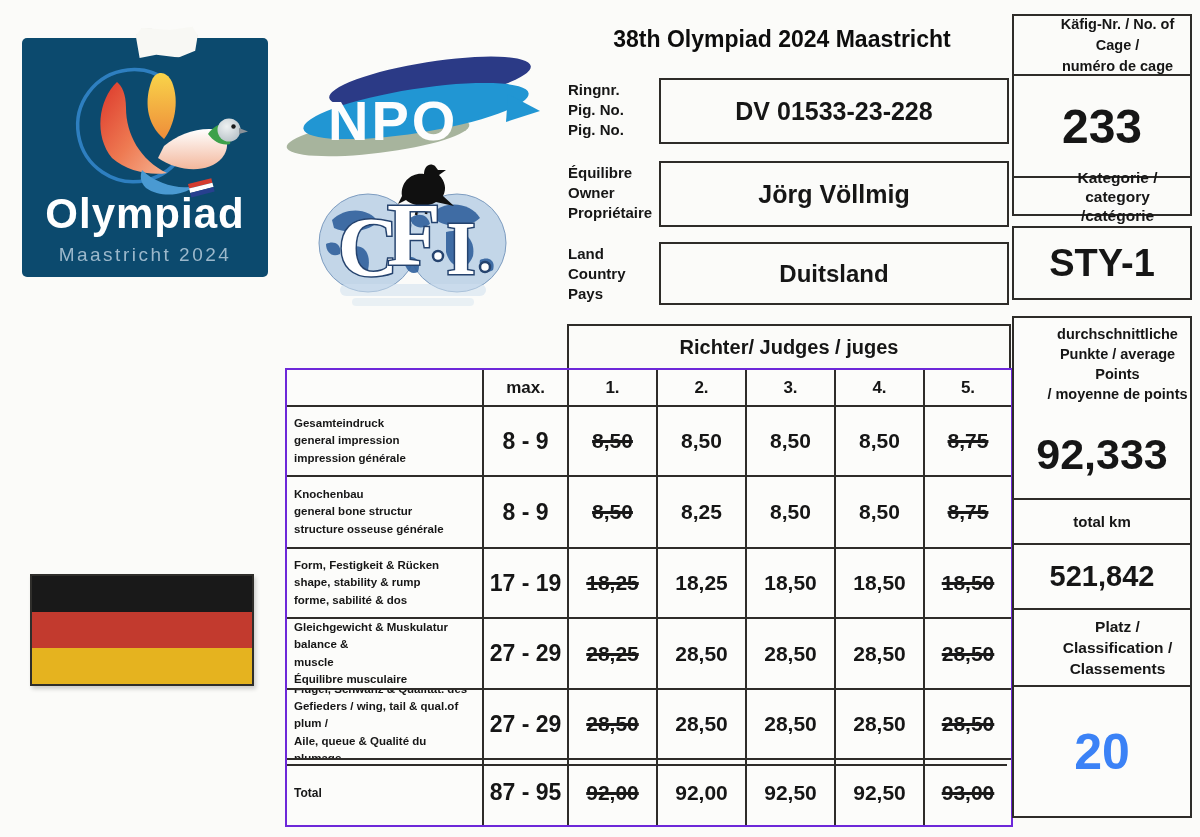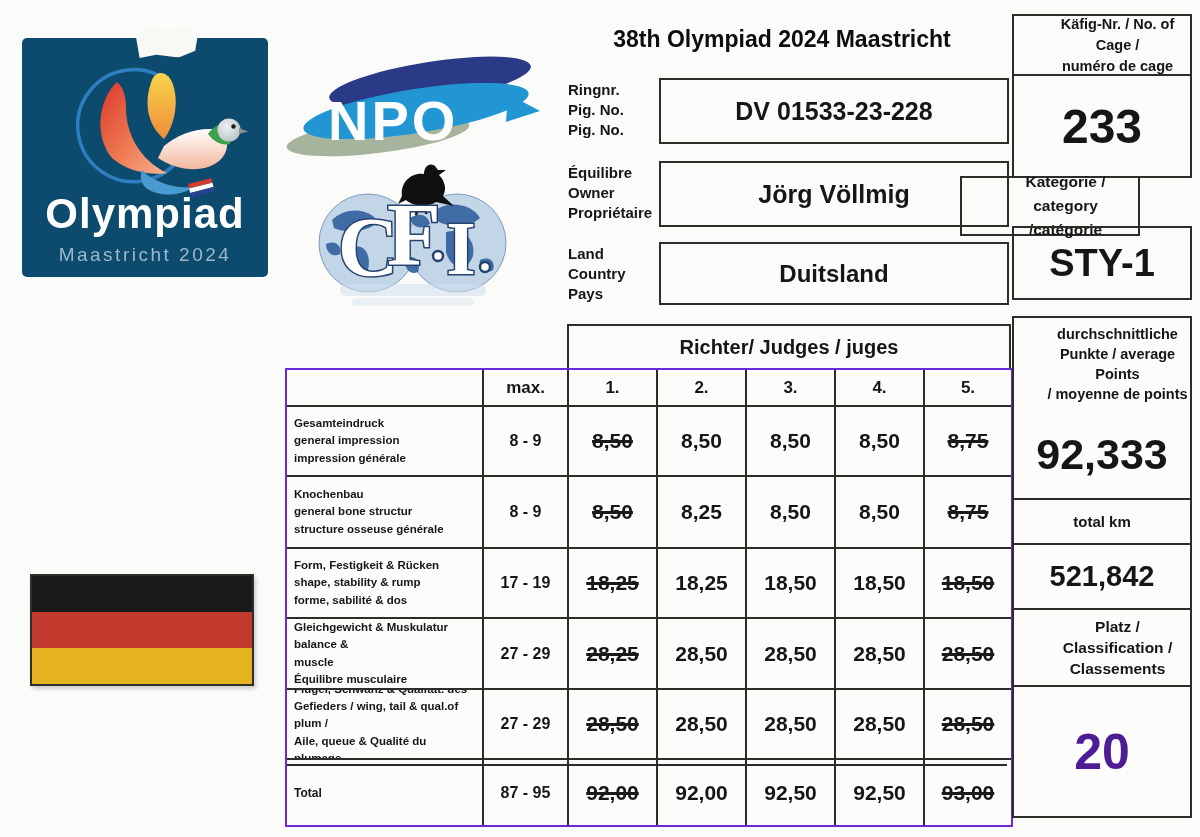--- a/index.html
+++ b/index.html
@@ -34,21 +34,21 @@
   }
   .cell {
     border-right: 2px solid #2e2c29; border-bottom: 2px solid #2e2c29;
     display: flex; align-items: center; justify-content: center;
     font-weight: 700; overflow: hidden;
   }
   .cell.lastcol { border-right: none; }
   .cell.lastrow { border-bottom: none; }
   .crit { justify-content: flex-start; text-align: left; padding: 4px 7px;
           font-size: 11.5px; line-height: 1.5; white-space: pre-line; }
-  .maxc { font-size: 16px; }
+  .maxc { font-size: 23px; }
   .val  { font-size: 21px; }
   .hdr  { font-size: 17px; }
   .struck { text-decoration: line-through; text-decoration-thickness: 2.5px; text-decoration-color:#1a1a1a; }
   #double-rule { position:absolute; left:287px; top:764px; width:720px; height:2px; background:#2e2c29; }
   
   #summary-box {
     position: absolute; left: 1012px; top: 316px; width: 180px; height: 502px;
     border: 2px solid #2e2c29; display: flex; flex-direction: column; background:#fcfcfa;
   }
   .sec { display: flex; align-items: center; justify-content: center;
@@ -199,21 +199,21 @@
   <div class="box" style="left:659px;top:161px;width:350px;height:66px;font-size:25px;">Jörg Völlmig</div>
 
   <div class="field-label" style="left:568px;top:244px;">Land
 Country
 Pays</div>
   <div class="box" style="left:659px;top:242px;width:350px;height:63px;font-size:24px;">Duitsland</div>
 
   <div class="box preline" style="left:1012px;top:14px;width:180px;height:62px;font-size:14.5px;line-height:21px;">Käfig-Nr. / No. of Cage /
 numéro de cage</div>
   <div class="box" style="left:1012px;top:74px;width:180px;height:104px;font-size:48px;">233</div>
-  <div class="box preline" style="left:960px;top:176px;width:180px;height:60px;font-size:15.5px;line-height:24px;">Kategorie / category
+  <div class="box preline" style="left:1012px;top:176px;width:180px;height:40px;font-size:15.5px;line-height:19px;">Kategorie / category
 /catégorie</div>
   <div class="box" style="left:1012px;top:226px;width:180px;height:74px;font-size:38px;">STY-1</div>
 
   <div class="box" style="left:567px;top:324px;width:444px;height:46px;font-size:20px;">Richter/ Judges / juges</div>
 
   <div id="scores-table">
 
     <div class="cell"></div>
     <div class="cell hdr">max.</div>
     <div class="cell hdr">1.</div>
@@ -284,16 +284,16 @@
 
   <div id="summary-box">
     <div id="avg-label" class="sec preline">durchschnittliche
 Punkte / average Points
 / moyenne de points</div>
     <div id="avg-value" class="sec bb">92,333</div>
     <div id="km-label" class="sec bb">total km</div>
     <div id="km-value" class="sec bb">521,842</div>
     <div id="platz-label" class="sec bb preline">Platz / Classification /
 Classements</div>
-    <div id="place-value" class="sec" style="color:#4c1d95;">20</div>
+    <div id="place-value" class="sec" style="color:#3b82f6;">20</div>
   </div>
 
 </div>
 
 </body></html>

